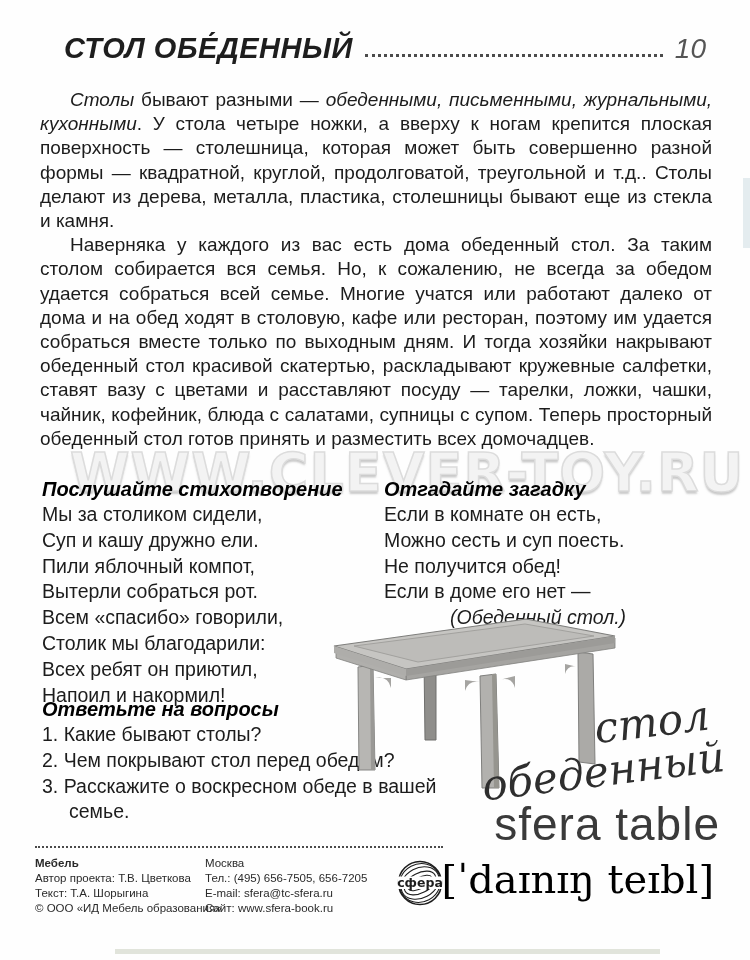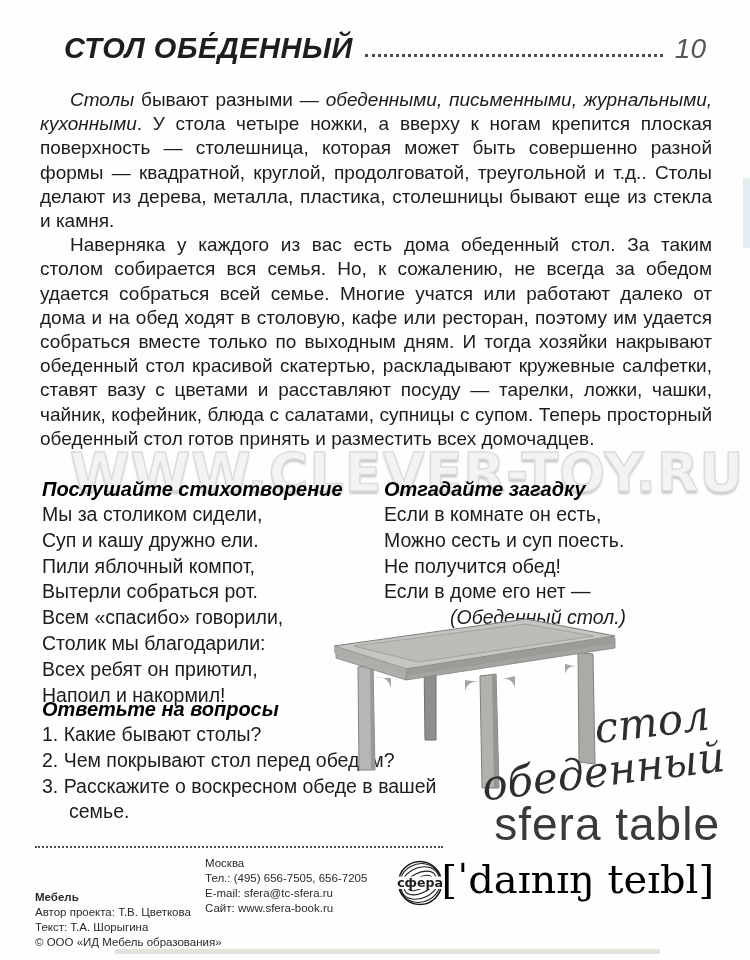--- a/index.html
+++ b/index.html
@@ -41,21 +41,21 @@
   .vs2{font-size:42px;line-height:46px;}
   .vocab-english{position:absolute;right:30px;top:797px;font-size:46px;color:#3a3a3a;
     letter-spacing:1px;z-index:1;font-family:"Liberation Sans",sans-serif;}
   .vocab-ipa{position:absolute;right:36px;top:856px;font-size:40px;color:#000000;
     font-family:"DejaVu Serif",serif;z-index:1;}
   
   .footer-rule{position:absolute;left:35px;top:846px;width:408px;border-top:2px dotted #4a4a4a;z-index:1;}
   .fcol{position:absolute;top:856px;font-size:11.5px;line-height:15px;color:#2a2a2a;z-index:1;}
   .fcol1{left:35px;}
   .fcol2{left:205px;}
-  .fbold{font-weight:bold;margin-top:34px;}
+  .fbold{font-weight:bold;}
   .logo{position:absolute;left:394px;top:858px;z-index:1;}
   
   .bottom-strip{position:absolute;left:115px;top:949px;width:545px;height:5px;
     background:#d9ddd2;opacity:.8;z-index:1;}
   .edge-smudge{position:absolute;right:0;top:178px;width:7px;height:70px;
     background:#dde7eb;opacity:.8;z-index:1;}
 </style>
 </head>
 <body>
 

